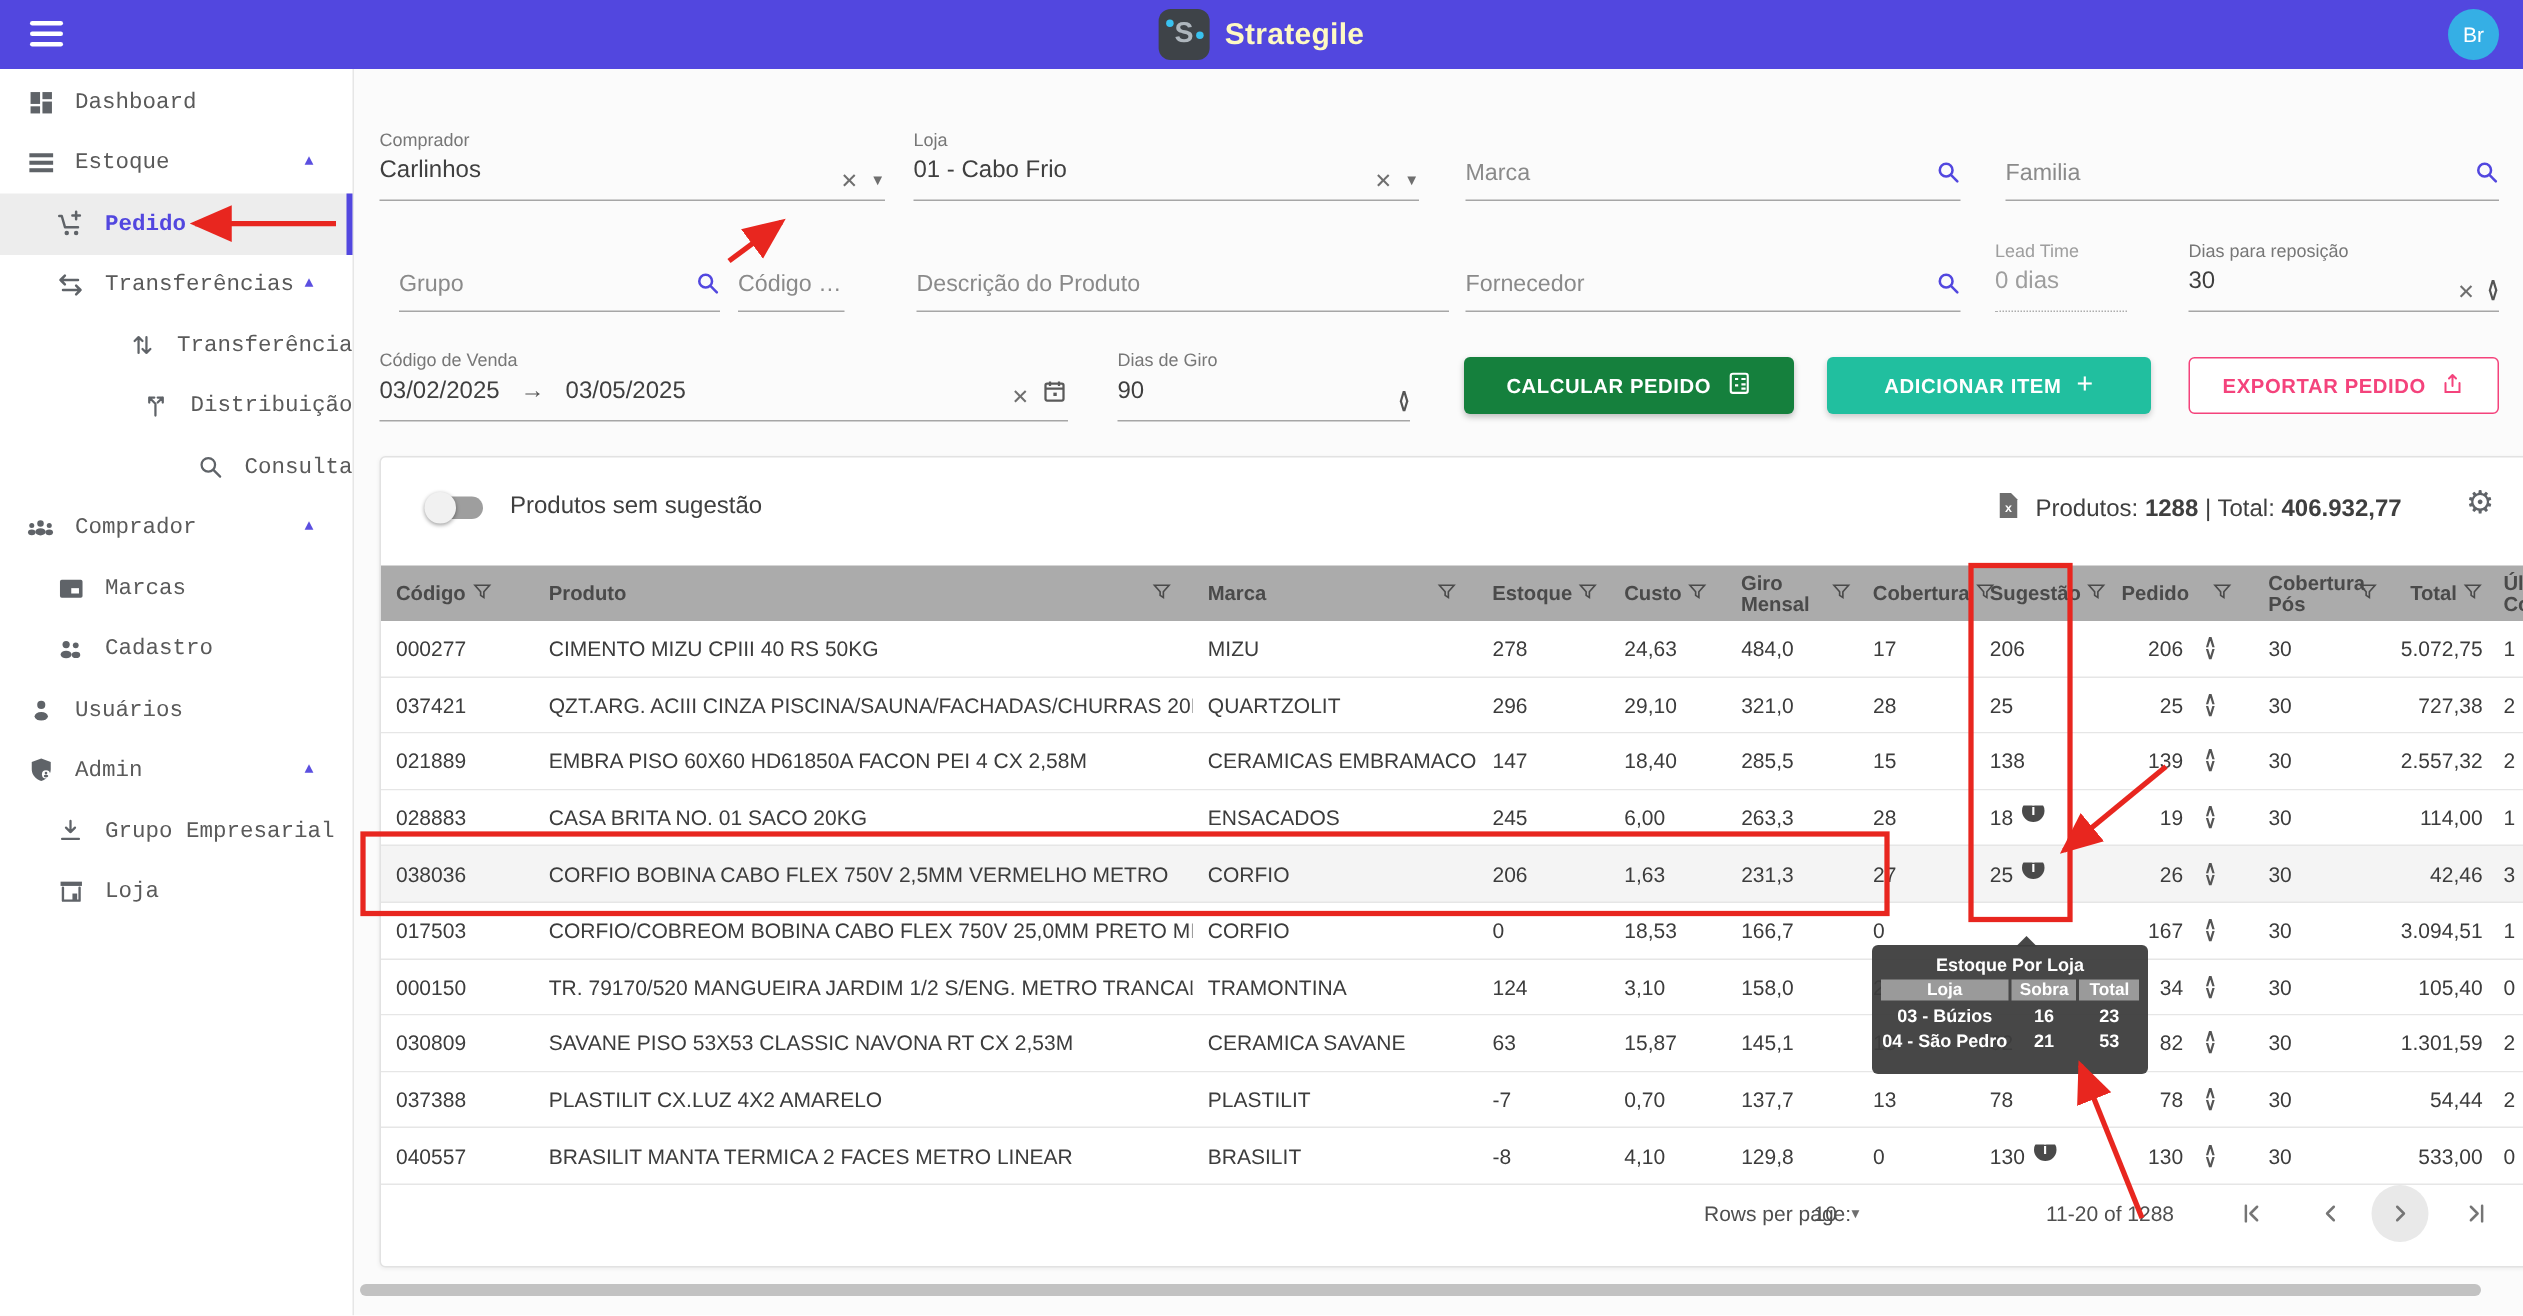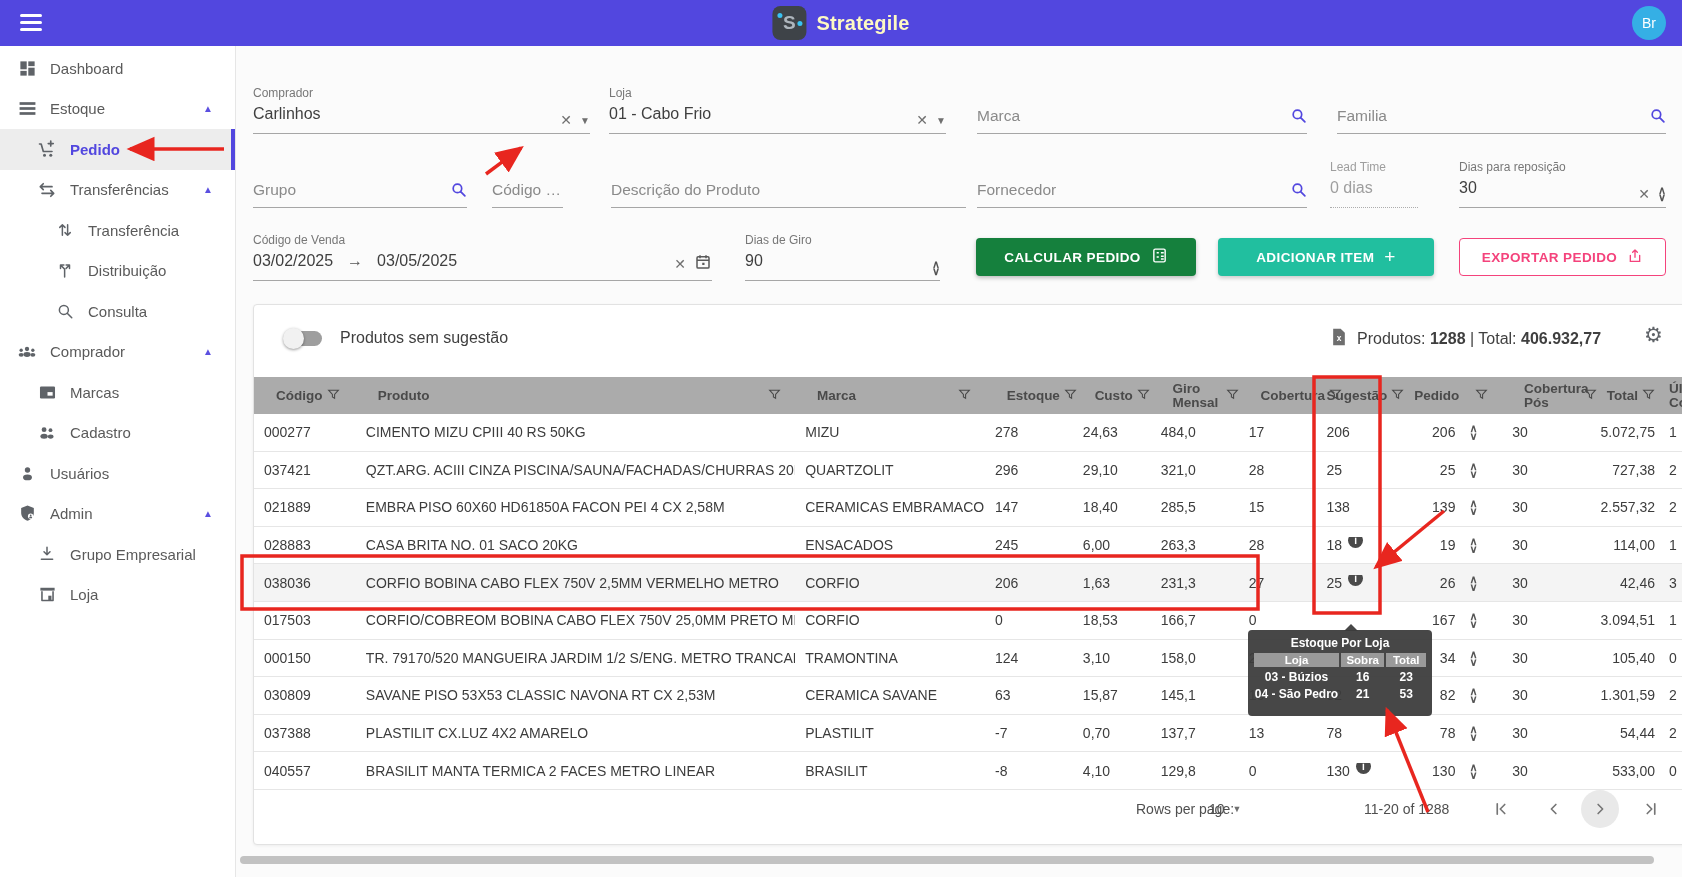--- a/index.html
+++ b/index.html
@@ -12,25 +12,25 @@
   .burger { position:absolute; left:20px; top:14px; width:24px; height:18px; cursor:pointer; }
   .burger i { display:block; width:22px; height:3px; background:#fff; border-radius:2px; margin-bottom:4px; }
   .brand { position:absolute; left:50%; top:0; transform:translateX(-50%); height:46px; display:flex; align-items:center; gap:10px; }
   .logo { width:34px; height:34px; border-radius:8px; background:#3E4348; position:relative; display:flex; align-items:center; justify-content:center; color:#AEB6BD; font-weight:bold; font-size:19px; }
   .logo b.d1,.logo b.d2 { position:absolute; width:5px; height:5px; border-radius:50%; background:#39C2F0; }
   .logo b.d1 { left:5px; top:7px; } .logo b.d2 { right:4px; top:15px; }
   .brand-title { color:#fef9c3; font-size:20px; font-weight:bold; letter-spacing:.2px; }
   .avatar { position:absolute; right:16px; top:6px; width:34px; height:34px; border-radius:50%; background:#35AFE5; color:#fff; font-size:14px; display:flex; align-items:center; justify-content:center; }
 
   
-  .sidebar { position:absolute; left:0; top:46px; width:236px; height:831px; background:#fff; border-right:1px solid #E6E6E6; padding-top:2px; z-index:5; }
+  .sidebar { position:absolute; left:0; top:46px; width:236px; height:831px; background:#fff; border-right:1px solid #E6E6E6; padding-top:2px; z-index:5;font-family:Liberation Mono, monospace; }
   .nv { position:relative; display:flex; align-items:center; height:40.5px; cursor:pointer; color:#5A5A5A; }
   .nv .nico { width:20px; height:20px; flex:0 0 20px; display:flex; align-items:center; justify-content:center; }
   .nv .nlabel { margin-left:13px; font-size:15px; white-space:nowrap; }
-  .lvl0 { padding-left:17px; } .lvl1 { padding-left:37px; } .lvl2 { padding-left:55px; }
+  .lvl0 { padding-left:17px; } .lvl1 { padding-left:37px; } .lvl2 { padding-left:55px;justify-content:flex-end; }
   .nv .ncaret { position:absolute; left:203px; font-size:10px; color:#5B4FE0; }
   .nv.active { background:#EDEDED; }
   .nv.active .nlabel { color:#5247DF; font-weight:bold; }
   .nv.active::after { content:""; position:absolute; right:0; top:0; width:4px; height:100%; background:#5247DF; }
   .nico svg { stroke:#5F6368; fill:none; stroke-width:2; stroke-linecap:round; stroke-linejoin:round; }
   .nico svg .f { fill:#5F6368; stroke:none; }
 
   
   .fld { position:absolute; height:48px; }
   .flbl { font-size:12px; color:#777; }
@@ -57,21 +57,21 @@
   .card { position:absolute; left:253px; top:304px; width:1462px; height:541px; background:#fff; border:1px solid #E2E2E2; border-radius:4px; box-shadow:0 1px 3px rgba(0,0,0,.06); }
   .toolrow { position:relative; height:72px; }
   .switch { position:absolute; left:32px; top:26px; width:36px; height:15px; border-radius:8px; background:#9E9E9E; cursor:pointer; }
   .switch .knob { position:absolute; left:-3px; top:-3px; width:21px; height:21px; border-radius:50%; background:#F1F1F1; box-shadow:0 1px 3px rgba(0,0,0,.4); }
   .togglbl { position:absolute; left:86px; top:24px; font-size:16px; color:#3F3F3F; }
   .sumwrap { position:absolute; left:1075px; top:22px; display:flex; align-items:center; gap:8px; font-size:16px; color:#3F3F3F; white-space:nowrap; }
   .sumwrap b { font-weight:bold; }
   .gear { position:absolute; left:1390px; top:18px; font-size:21px; color:#5F6368; cursor:pointer; }
 
   .thead { display:flex; height:37px; background:#ABABAB; color:#4A4A4A; font-size:13.5px; font-weight:bold; align-items:center; }
-  .th { display:flex; align-items:center; padding-left:22px; height:100%; }
+  .th { display:flex; align-items:center; padding-left:10px; height:100%; }
   .th .tl2 { width:56px; line-height:14px; }
   .funnel { margin-left:4px; flex:0 0 auto; cursor:pointer; }
   .trow { display:flex; height:37.6px; align-items:center; border-bottom:1px solid #E6E6E6; font-size:14px; color:#3C3C3C; background:#fff; }
   .trow.hl { background:#F4F4F4; }
   .td { padding-left:10px; white-space:nowrap; overflow:hidden; }
   .c0{width:102px;} .c1{width:440px;} .c2{width:190px;} .c3{width:88px;} .c4{width:78px;} .c5{width:88px;} .c6{width:84px;}
   .c7{width:88px; padding-left:4px; display:flex; }
   .c8{width:92px; padding-left:0; display:flex; align-items:center;}
   .c9{width:92px;} .c10{width:71px; text-align:right; padding-right:10px; padding-left:0;}
   .c11{width:49px; padding-left:4px;}
@@ -297,21 +297,21 @@
     <div class="fph">Familia</div>
     <div class="fics">
         <span class="sico"><svg width="17" height="17" viewBox="0 0 24 24" fill="none" stroke="#5247DF" stroke-width="2.4" stroke-linecap="round">
             <circle cx="10.5" cy="10.5" r="6"></circle>
             <path d="M15 15l6 6"></path>
           </svg></span>
       </div>
     <div class="flin"></div>
   </div>
 
-  <div class="fld" style="left:253px;top:160px;width:214px">
+  <div class="fld" style="left:266px;top:160px;width:214px">
     <div class="fph">Grupo</div>
     <div class="fics">
         <span class="sico"><svg width="17" height="17" viewBox="0 0 24 24" fill="none" stroke="#5247DF" stroke-width="2.4" stroke-linecap="round">
             <circle cx="10.5" cy="10.5" r="6"></circle>
             <path d="M15 15l6 6"></path>
           </svg></span>
       </div>
     <div class="flin"></div>
   </div>
   <div class="fld" style="left:492px;top:160px;width:71px">

